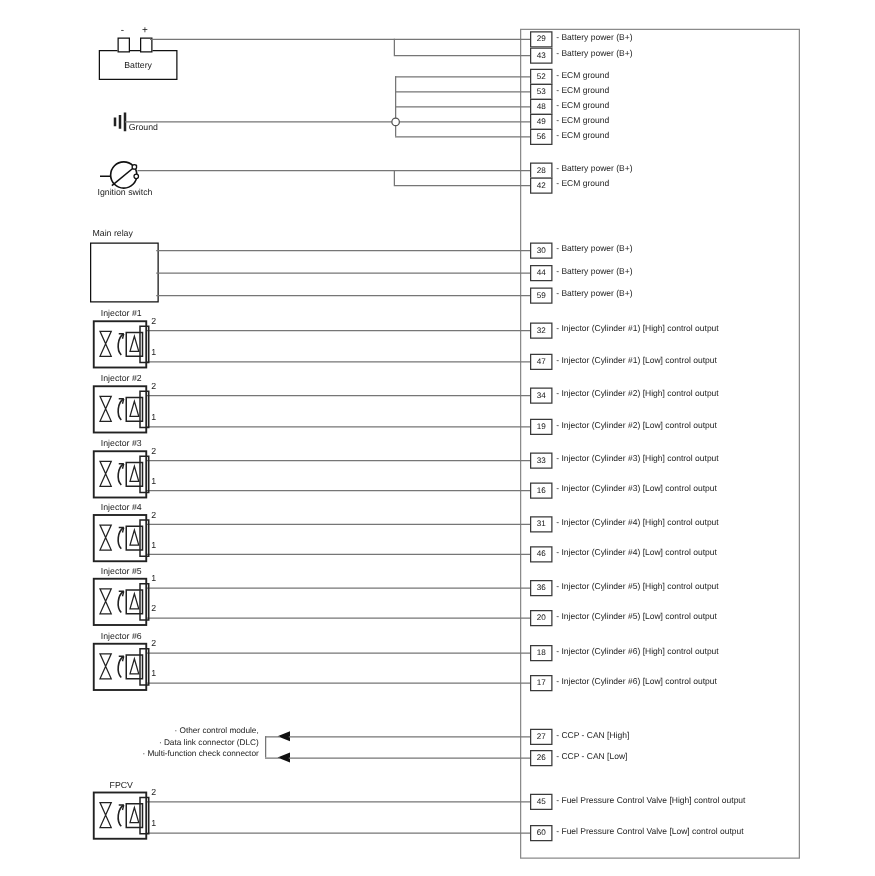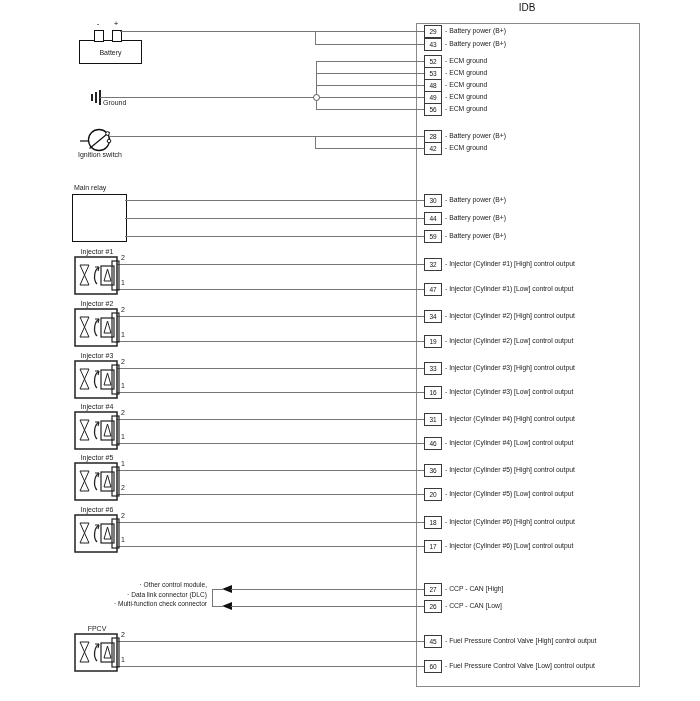--- a/index.html
+++ b/index.html
@@ -25,21 +25,20 @@
               border-bottom:4px solid transparent;border-right:10px solid #111;}
   .can-text{position:absolute;left:88px;top:580px;width:119px;text-align:right;
             font-size:6.6px;line-height:9.5px;color:#222;}
   svg{position:absolute;overflow:visible;}
 </style>
 </head>
 <body>
 
 <div id="stage">
 
-  <div class="idb-title">IDB</div>
   <div class="idb-box"></div>
 
   <div class="bat-box">Battery</div>
   <div class="bat-term" style="left:94px;"></div>
   <div class="bat-term" style="left:112px;"></div>
   <div class="bat-sign" style="left:93px;">-</div>
   <div class="bat-sign" style="left:111px;">+</div>
 
   <div class="gnd-bar" style="left:91px;top:94px;height:7px;"></div>
   <div class="gnd-bar" style="left:95px;top:92px;height:11px;"></div>

